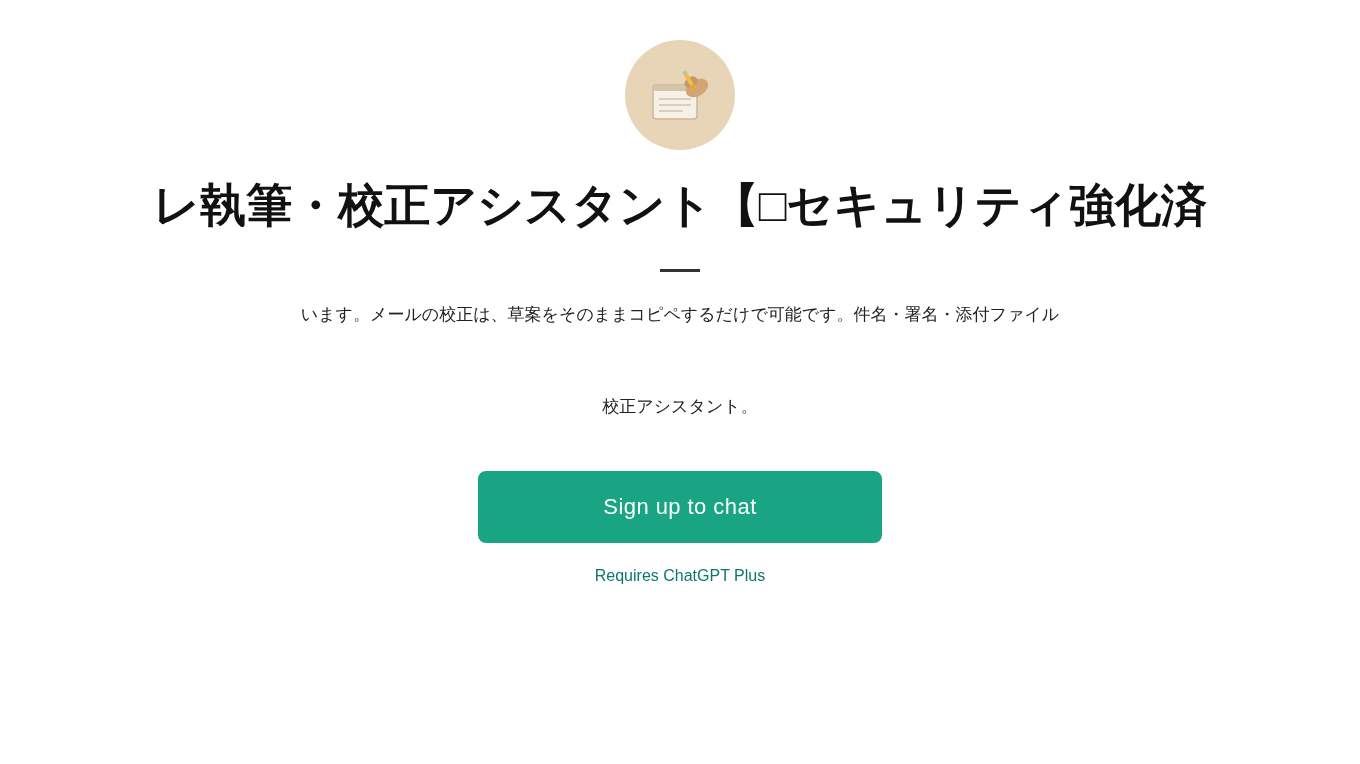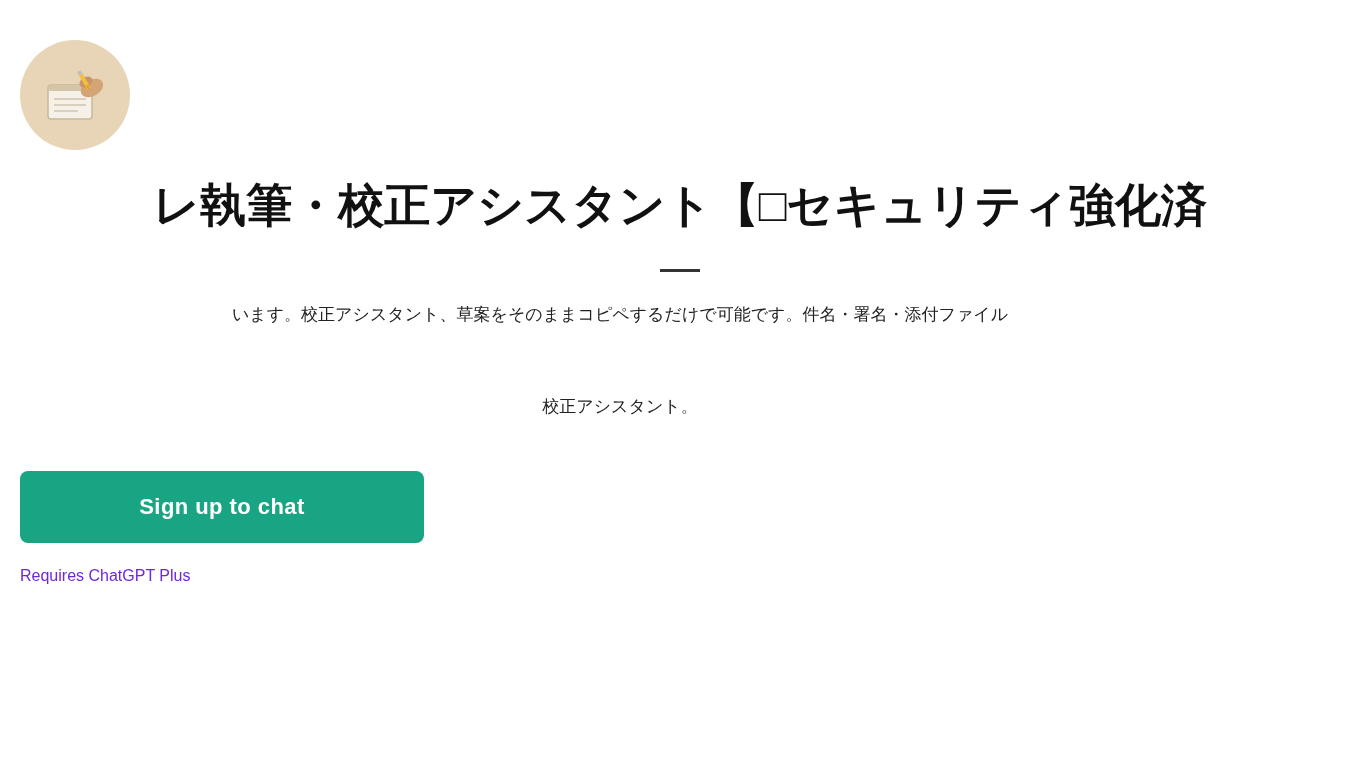--- a/index.html
+++ b/index.html
@@ -16,21 +16,21 @@
       display: flex;
       flex-direction: column;
       align-items: center;
       overflow-x: hidden;
     }
 
     .page-container {
       width: 100%;
       display: flex;
       flex-direction: column;
-      align-items: flex-start;
+      align-items: center;
       padding: 40px 20px 60px;
     }
 
     .avatar-container {
       width: 110px;
       height: 110px;
       border-radius: 50%;
       background-color: #e8d5b7;
       overflow: hidden;
       display: flex;
@@ -83,33 +83,33 @@
       overflow: hidden;
     }
 
     .signup-button {
       display: block;
       width: 404px;
       height: 72px;
       background-color: #19a583;
       color: #ffffff;
       font-size: 22px;
-      font-weight: 700;
+      font-weight: 400;
       border: none;
       border-radius: 8px;
       cursor: pointer;
       text-align: center;
       line-height: 72px;
       margin-bottom: 24px;
       letter-spacing: 0.02em;
     }
 
     .requires-text {
       font-size: 16px;
-      color: #6d28d9;
+      color: #0f766e;
       text-align: center;
     }
   </style>
 </head>
 <body>
 
 <div class="page-container">
 
   <div class="avatar-container">
     <svg class="avatar-img" viewBox="0 0 90 90" xmlns="http://www.w3.org/2000/svg">
@@ -133,21 +133,21 @@
   </div>
 
   <div class="title-section">
     <h1 class="app-title">レ執筆・校正アシスタント【□セキュリティ強化済</h1>
   </div>
 
   <div class="divider"></div>
 
   <div class="description-section">
     <p class="description-text">
-      <span>います。校正アシスタント、草案をそのままコピペするだけで可能です。件名・署名・添付ファイル</span><br>
+      <span>います。メールの校正は、草案をそのままコピペするだけで可能です。件名・署名・添付ファイル</span><br>
       <br>
       <br>
       <span>校正アシスタント。</span>
     </p>
   </div>
 
   <button class="signup-button">Sign up to chat</button>
 
   <p class="requires-text">Requires ChatGPT Plus</p>
 

